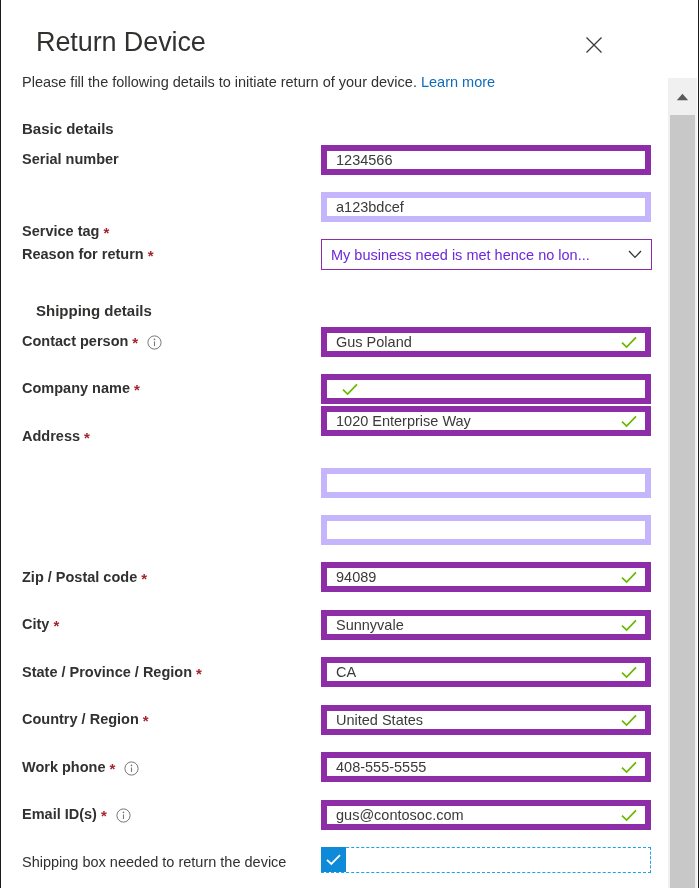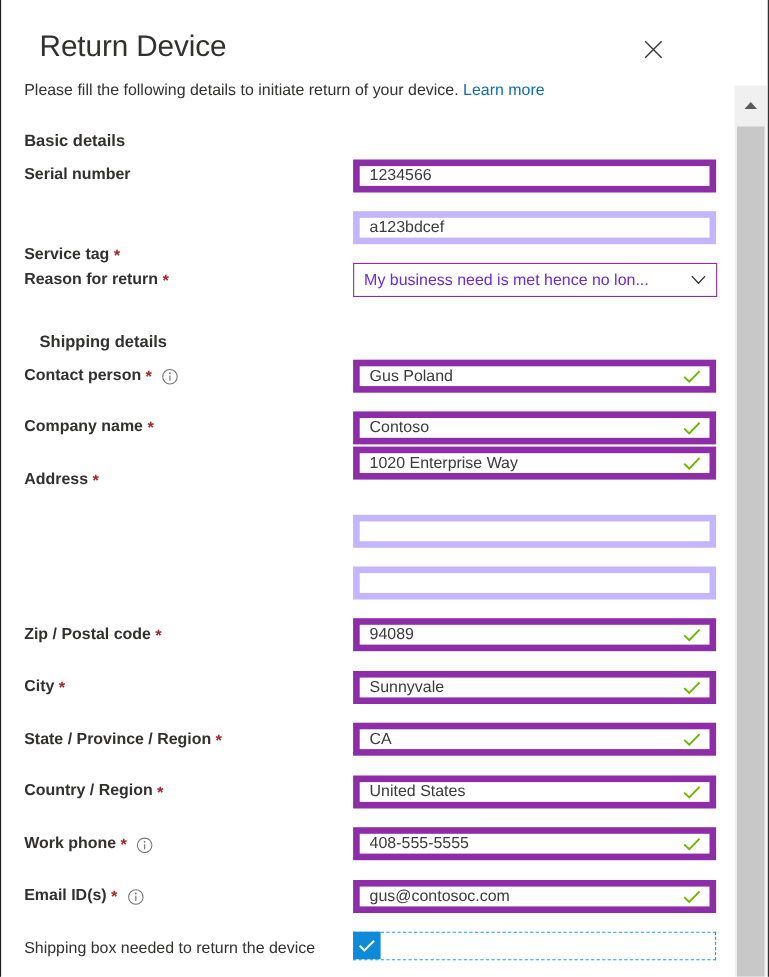--- a/index.html
+++ b/index.html
@@ -296,21 +296,20 @@
               <path d="M1 6.6 L5.6 11 L15 1.3" stroke="#6bb700" stroke-width="1.7" fill="none"></path>
             </svg>
         </span>
       </div>
 
       <div class="row-label" style="top:270px;">
         <span>Company name</span>
         <span class="req">*</span>
       </div>
       <div class="field accent" style="top:264px;">
-        <span class="val">Contoso</span>
         <span class="check-ok">
           <svg width="16" height="13" viewBox="0 0 16 13">
               <path d="M1 6.6 L5.6 11 L15 1.3" stroke="#6bb700" stroke-width="1.7" fill="none"></path>
             </svg>
         </span>
       </div>
 
       <div class="row-label" style="top:318px;">
         <span>Address</span>
         <span class="req">*</span>

